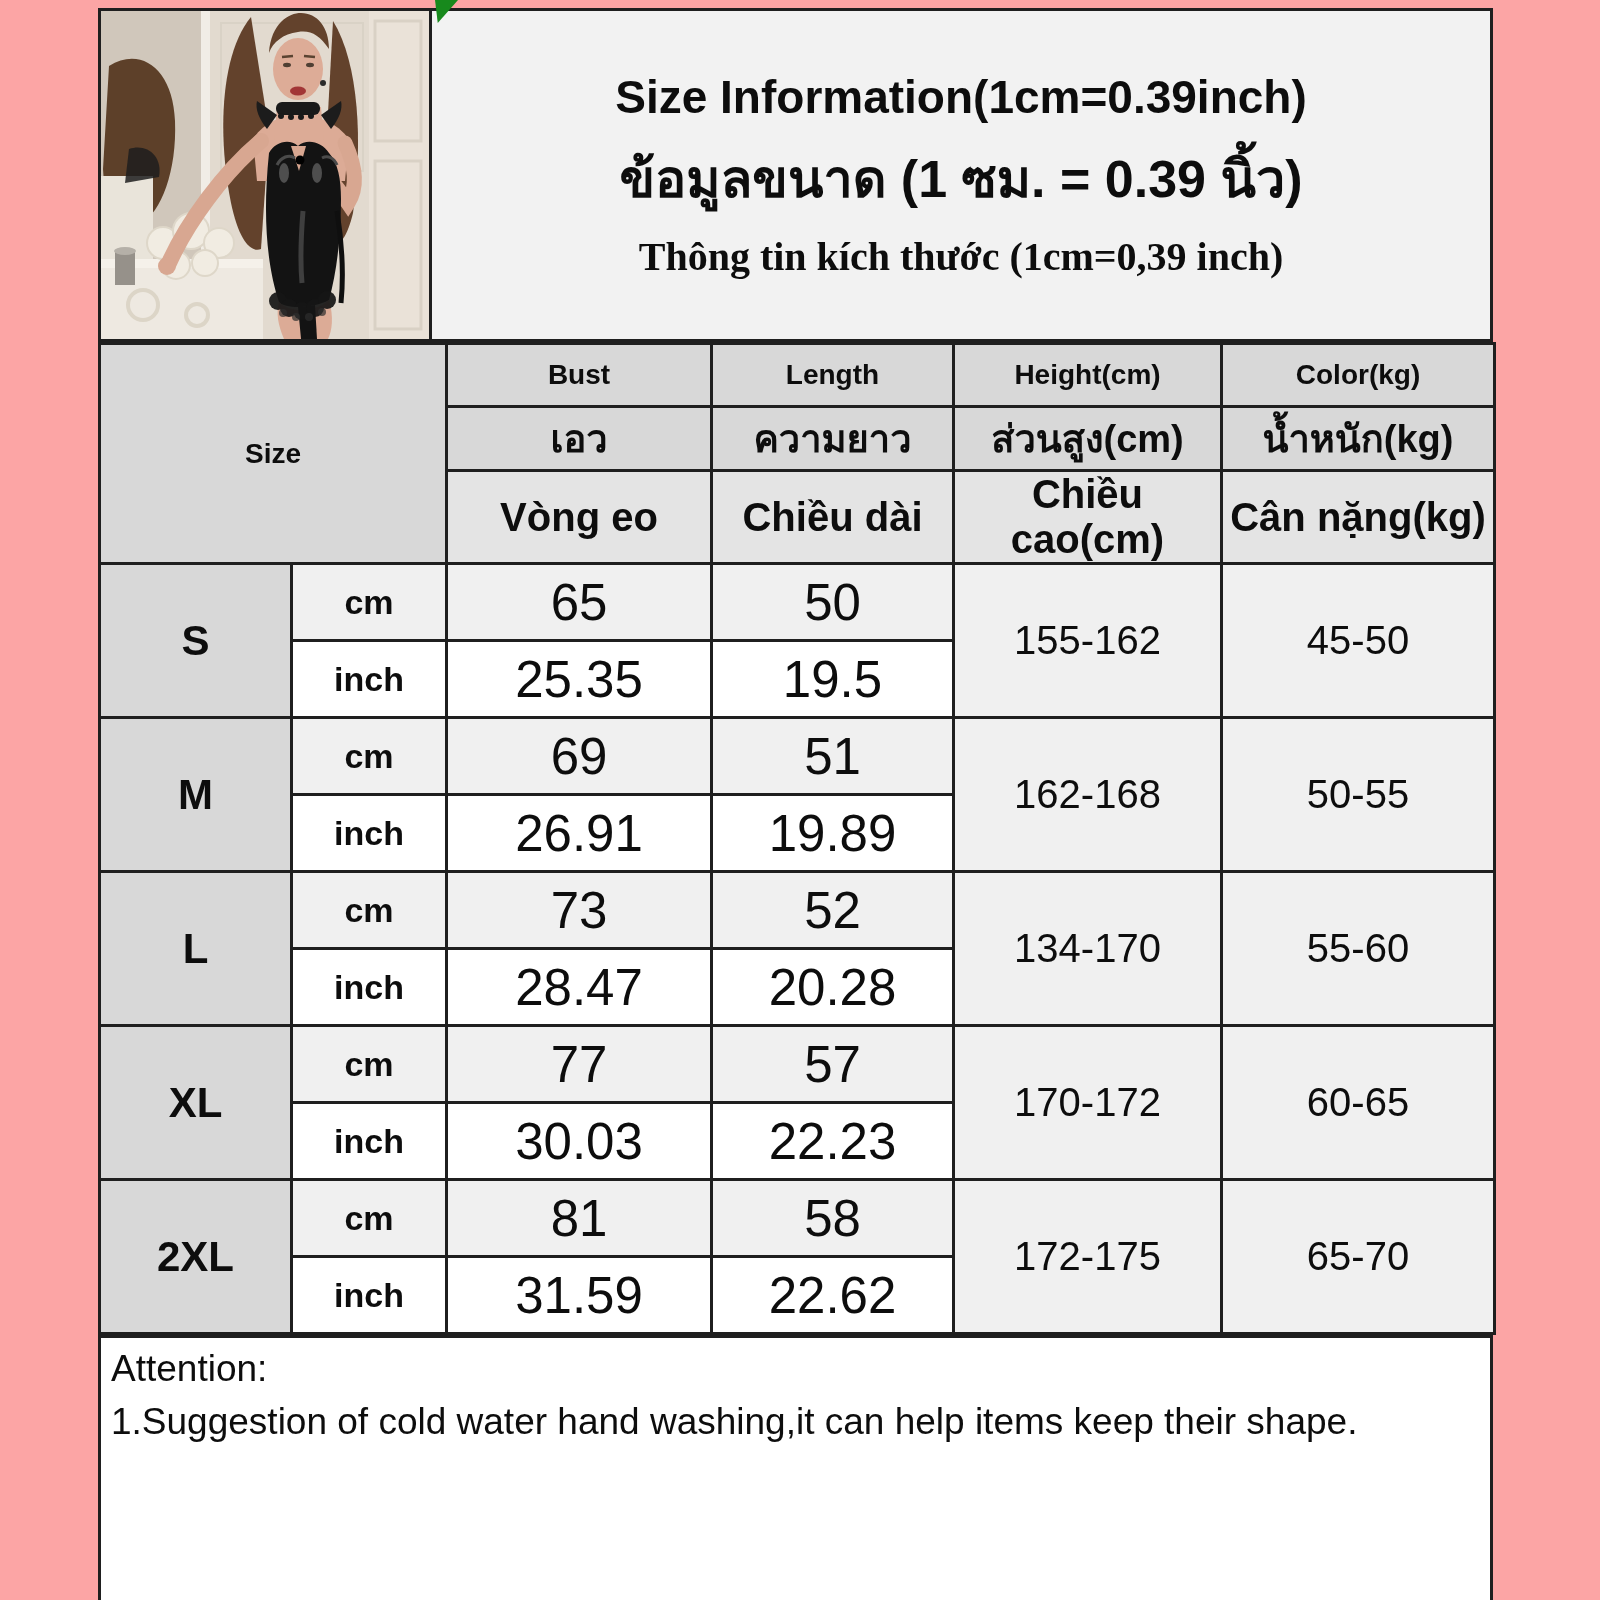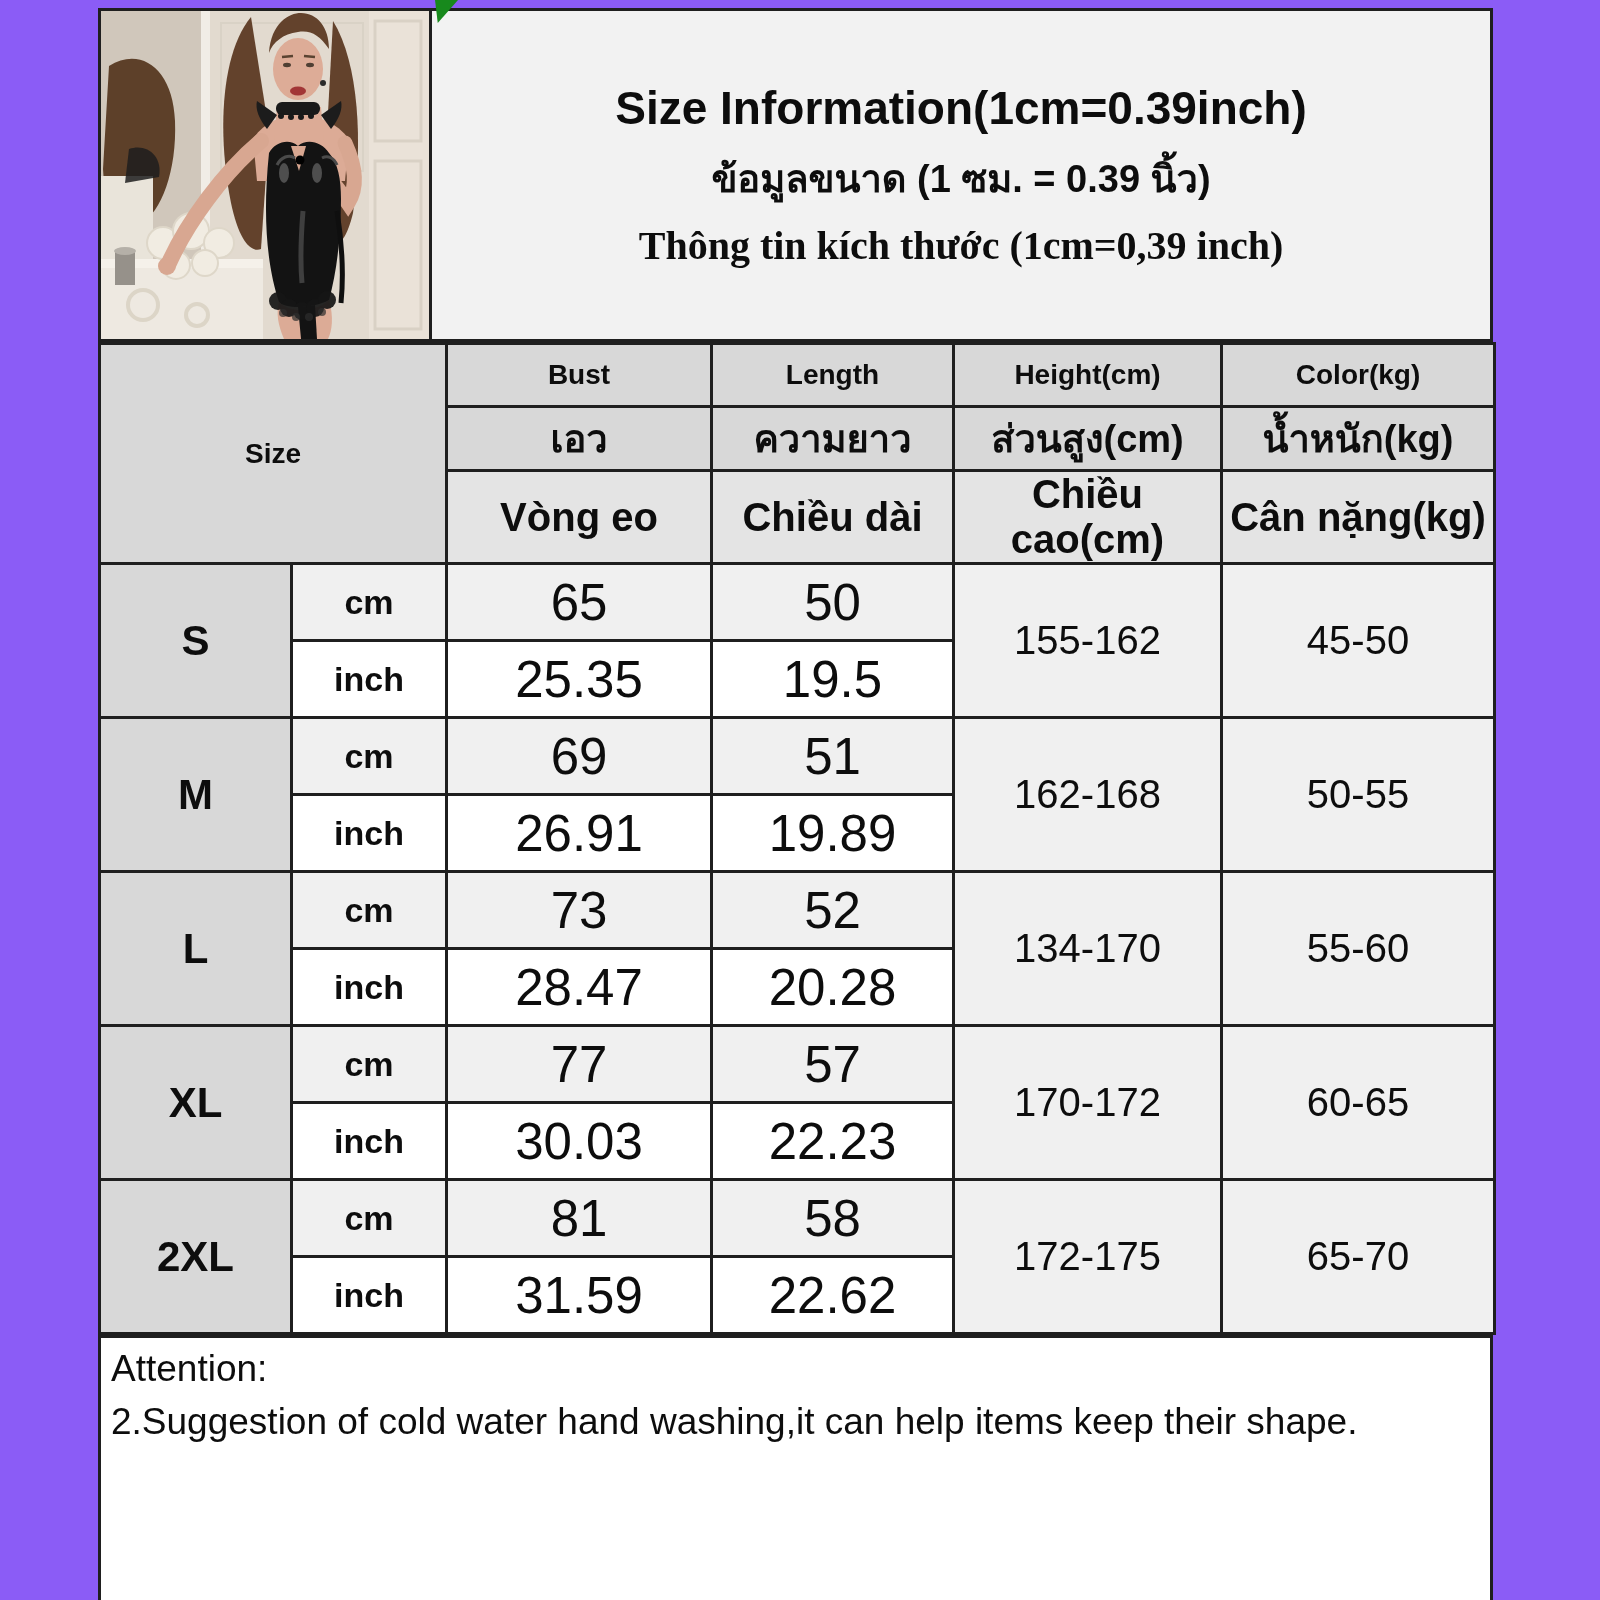--- a/index.html
+++ b/index.html
@@ -1,28 +1,28 @@
 <!DOCTYPE html>
 <html><head>
 <meta charset="utf-8">
 <style>
   html,body{margin:0;padding:0;background:#ffffff;}
-  .canvas{position:relative;width:1600px;height:1600px;background:#8b5cf6;overflow:hidden;
+  .canvas{position:relative;width:1600px;height:1600px;background:#fca5a5;overflow:hidden;
           font-family:"Liberation Sans","DejaVu Sans",sans-serif;color:#0d0d0d;}
   .content{position:absolute;left:98px;top:8px;width:1395px;}
 
   
   .top-section{display:flex;height:334px;}
   .photo-box{width:334px;height:334px;border:3px solid #1f1f1f;box-sizing:border-box;
              background:#e2dacf;flex:none;overflow:hidden;}
   .photo-box svg{display:block;width:100%;height:100%;}
   .title-box{flex:1;border:3px solid #1f1f1f;border-left:none;box-sizing:border-box;background:#f2f2f2;
              display:flex;flex-direction:column;justify-content:center;align-items:center;gap:13px;}
   .title-en{font-size:46px;font-weight:bold;}
-  .title-th{font-size:38px;font-weight:bold;}
+  .title-th{font-size:52px;font-weight:bold;}
   .title-vi{font-size:40px;font-weight:bold;font-family:Liberation Serif, serif;}
 
   
   .green-flag{position:absolute;left:435px;top:0;width:23px;height:23px;background:#17891c;
               clip-path:polygon(0 0,100% 0,12% 100%);z-index:5;}
 
   
   table.size-table{border-collapse:collapse;table-layout:fixed;width:1395px;}
   .size-table th,.size-table td{border:3px solid #1f1f1f;text-align:center;vertical-align:middle;
               padding:0;overflow:hidden;}
@@ -246,17 +246,17 @@
         <tr class="inch-row">
           <td class="unit">inch</td>
           <td class="val">31.59</td>
           <td class="val">22.62</td>
         </tr>
       </tbody>
     </table>
 
     <div class="attention-box">
       <div>Attention:</div>
-      <div>2.Suggestion of cold water hand washing,it can help items keep their shape.</div>
+      <div>1.Suggestion of cold water hand washing,it can help items keep their shape.</div>
     </div>
 
   </div>
 </div>
 
 </body></html>

